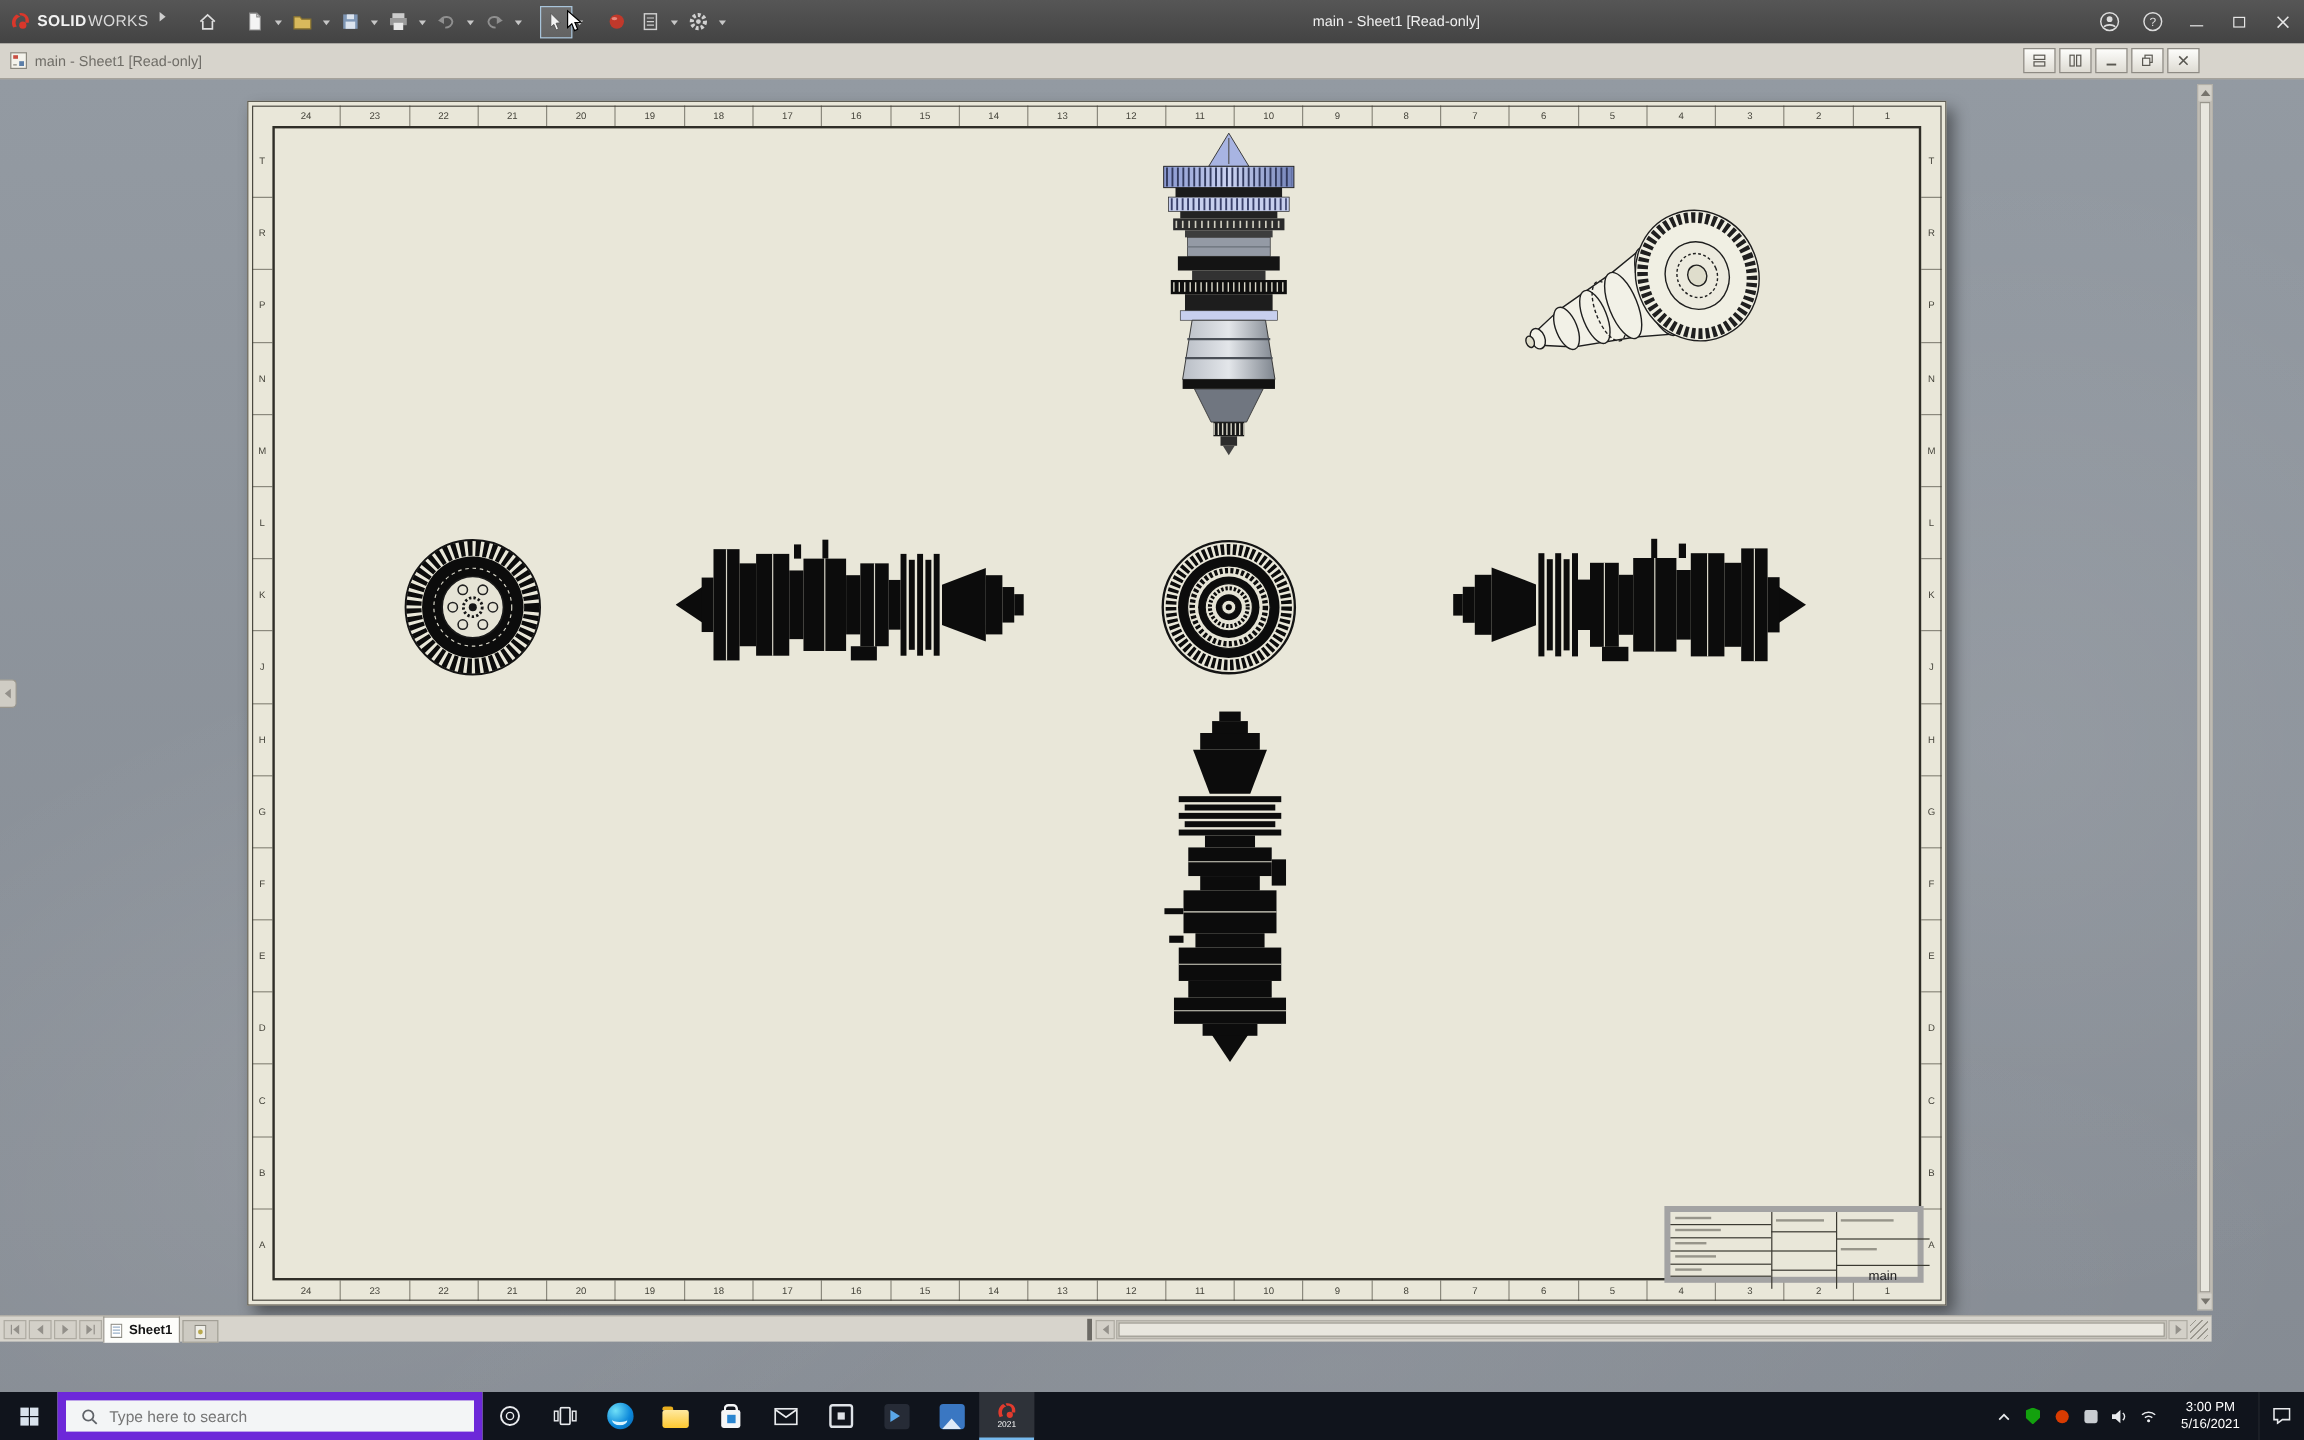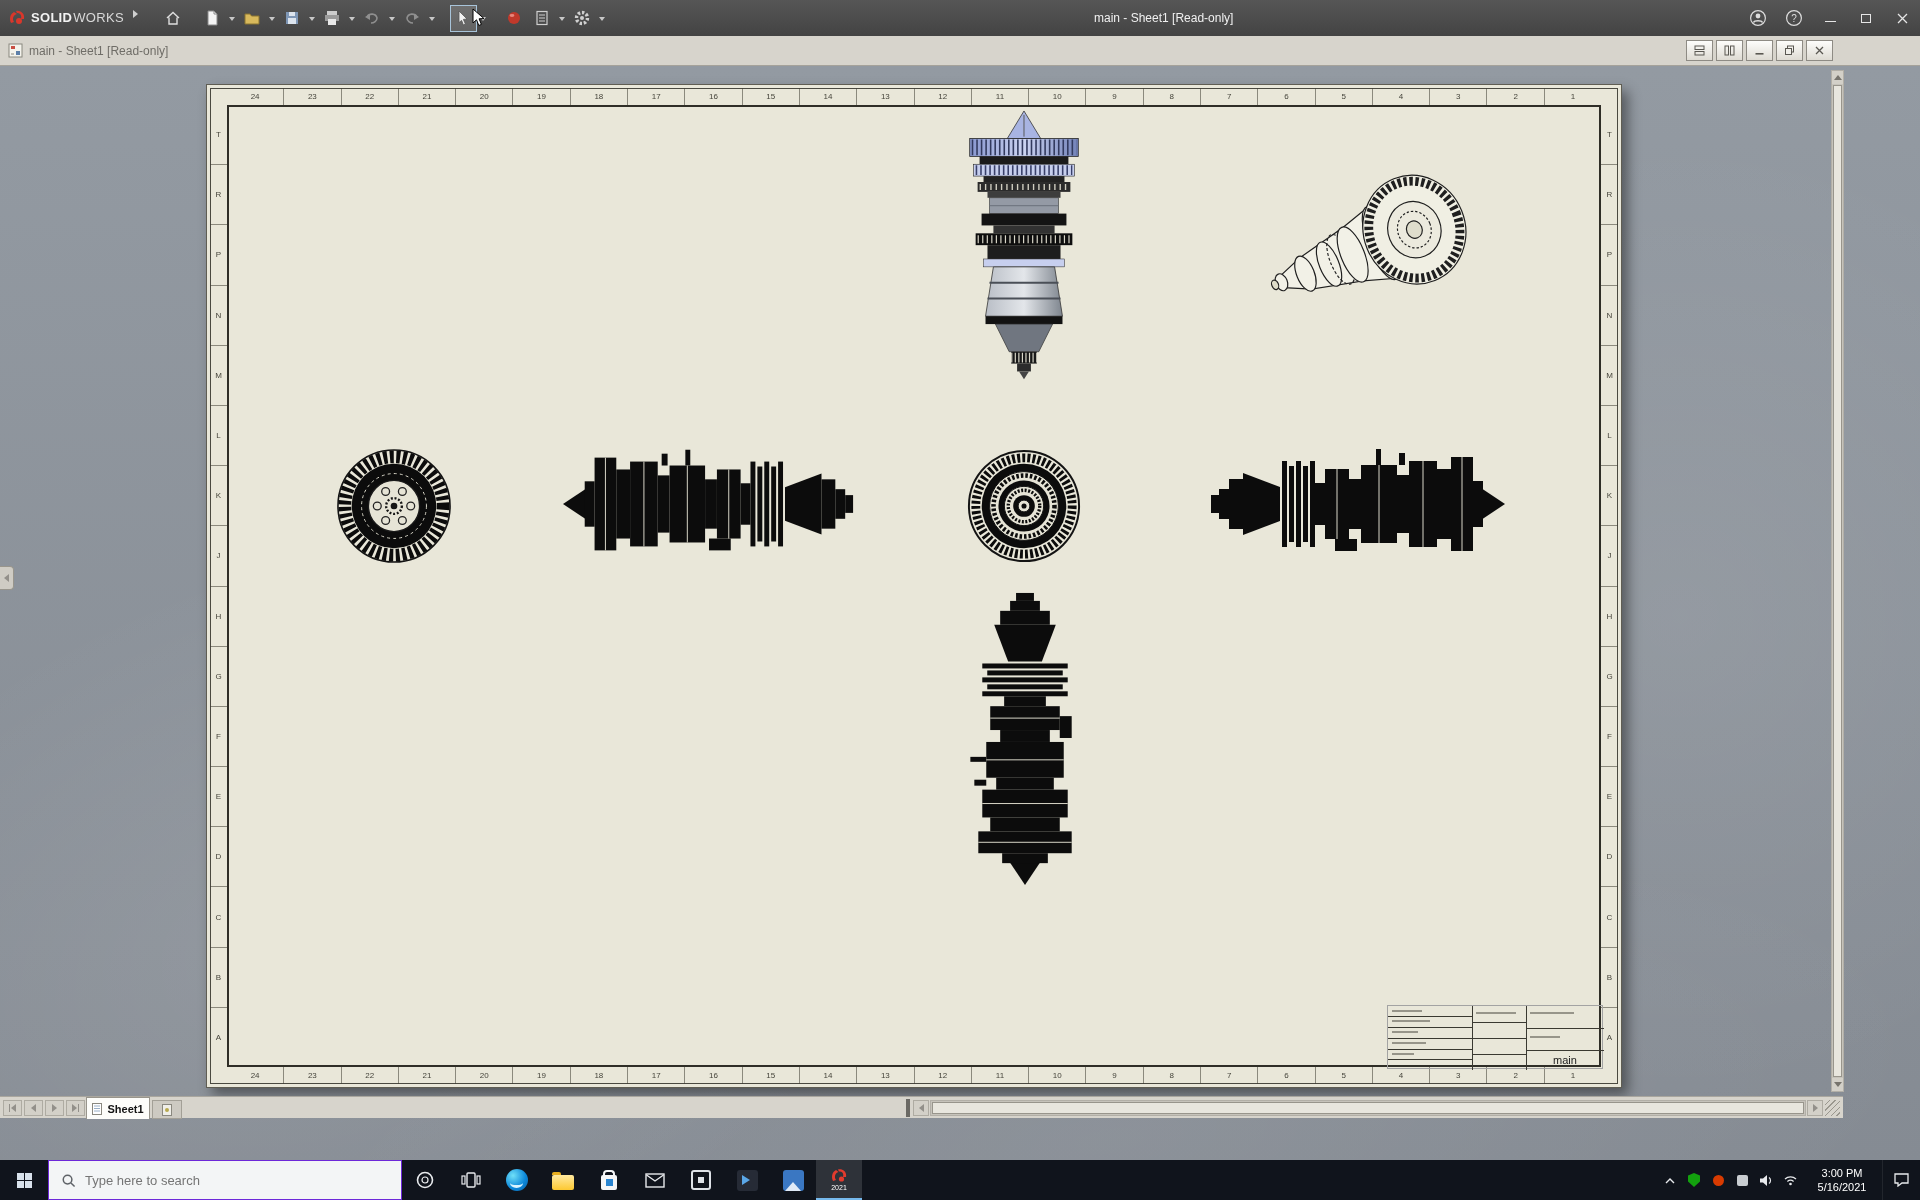--- a/index.html
+++ b/index.html
@@ -46,21 +46,21 @@
   .zones-top{left:20px;right:20px;top:3px;height:17px;}
   .zones-bottom{left:20px;right:20px;bottom:3px;height:17px;}
   .zones-left{top:20px;bottom:20px;left:3px;width:17px;flex-direction:column;}
   .zones-right{top:20px;bottom:20px;right:3px;width:17px;flex-direction:column;}
   .zone-cell{flex:1;display:flex;align-items:center;justify-content:center;font-size:8px;color:#45443b;}
   .zones-top .zone-cell+.zone-cell,.zones-bottom .zone-cell+.zone-cell{border-left:1px solid rgba(62,60,50,.55);}
   .zones-left .zone-cell+.zone-cell,.zones-right .zone-cell+.zone-cell{border-top:1px solid rgba(62,60,50,.55);}
   .view{position:absolute;}
 
   
-  .titleblock{position:absolute;left:1180px;top:920px;width:216px;height:64px;border:1px solid #a3a3a3;}
+  .titleblock{position:absolute;left:1180px;top:920px;width:216px;height:64px;border:5px solid #a3a3a3;}
   .tb-line{position:absolute;background:#3a3931;}
   .bar{position:absolute;height:2px;background:#97958a;}
   .tb-name{position:absolute;left:138px;top:44px;width:78px;height:20px;display:flex;align-items:center;justify-content:center;font-size:11px;color:#1c1c1c;}
 
   
   .statusrow{position:absolute;left:0;top:1030px;width:1843px;height:22px;background:#d7d4cc;border-top:1px solid #a9a69e;z-index:10;}
   .sr-btn{position:absolute;top:3px;width:19px;height:16px;border:1px solid #aeaba2;background:#d3d0c8;display:flex;align-items:center;justify-content:center;gap:1px;}
   .tri-l{width:0;height:0;border:4px solid transparent;border-right:5px solid #93908a;border-left:none;}
   .tri-r{width:0;height:0;border:4px solid transparent;border-left:5px solid #93908a;border-right:none;}
   .mini-bar{width:1px;height:8px;background:#93908a;}
@@ -79,21 +79,21 @@
   .tri-d{width:0;height:0;border:4px solid transparent;border-top:5px solid #77746d;border-bottom:none;}
   .v-thumb{position:absolute;left:1px;top:14px;width:9px;height:992px;background:#e8e6de;border:1px solid #98958c;}
 
   .collapse-tab{position:absolute;left:0;top:500px;width:14px;height:24px;background:#cfccc4;border:1px solid #98958c;border-left:none;border-radius:0 4px 4px 0;display:flex;align-items:center;justify-content:center;}
 
   
   .taskbar{position:absolute;left:0;top:1160px;width:1920px;height:40px;background:#10141c;display:flex;align-items:stretch;z-index:50;color:#e8eaed;}
   .start-btn{width:48px;display:flex;align-items:center;justify-content:center;}
   .win-logo{display:grid;grid-template-columns:7px 7px;grid-template-rows:7px 7px;gap:1px;}
   .win-logo div{background:#d9e2ec;}
-  .search-box{width:354px;background:#f3f5f6;border:1px solid #6d28d9;display:flex;align-items:center;gap:9px;padding-left:12px;}
+  .search-box{width:354px;background:#f3f5f6;border:7px solid #6d28d9;display:flex;align-items:center;gap:9px;padding-left:12px;}
   .search-box input{border:none;outline:none;background:transparent;font-size:13px;color:#333;width:270px;font-family:"Liberation Sans",sans-serif;}
   .tb-app{width:46px;display:flex;flex-direction:column;align-items:center;justify-content:center;}
   .active-app{background:rgba(255,255,255,.13);box-shadow:inset 0 -2px 0 #76b9ed;}
   .edge-icon{width:22px;height:22px;border-radius:50%;background:radial-gradient(circle at 32% 30%,#6fe0f8,#0c88da 58%,#0a5fa4);position:relative;}
   .edge-icon::after{content:"";position:absolute;left:4px;top:9px;width:13px;height:7px;border-bottom:3px solid #d9f4ff;border-radius:50%;}
   .folder-icon{width:22px;height:15px;background:linear-gradient(#ffe9a0,#fdc830);border-radius:2px;position:relative;margin-top:4px;}
   .folder-icon::before{content:"";position:absolute;left:0;top:-3px;width:9px;height:3px;background:#e8ae1e;border-radius:2px 2px 0 0;}
   .store-icon{width:16px;height:15px;background:#f5f6f7;border-radius:2px;position:relative;margin-top:5px;display:flex;align-items:center;justify-content:center;}
   .store-icon::before{content:"";position:absolute;top:-5px;width:8px;height:6px;border:2px solid #f5f6f7;border-bottom:none;border-radius:4px 4px 0 0;}
   .store-icon div{width:7px;height:7px;background:#2a85d0;}

